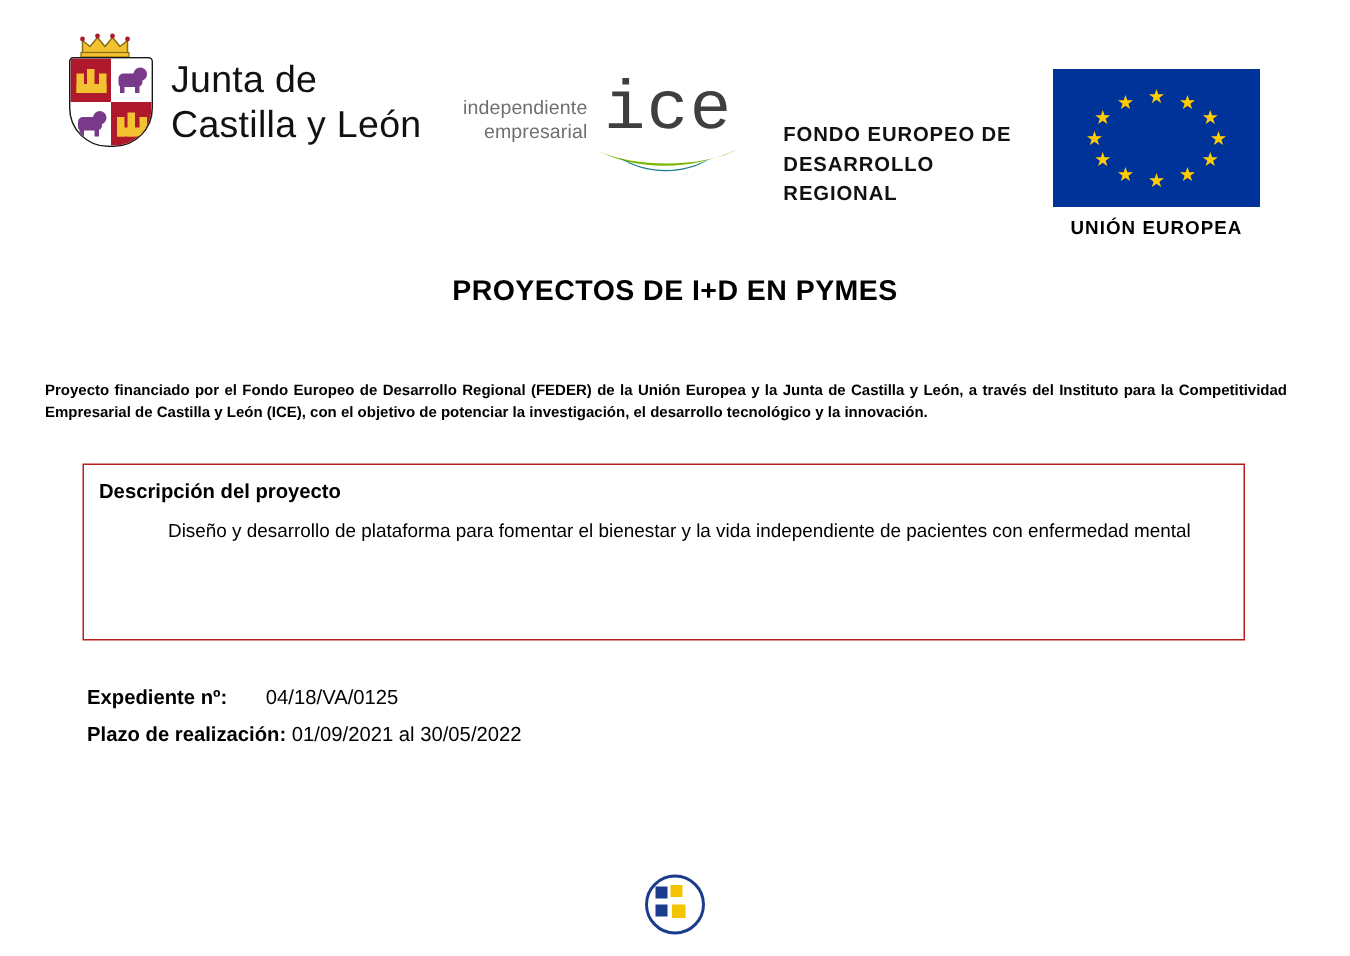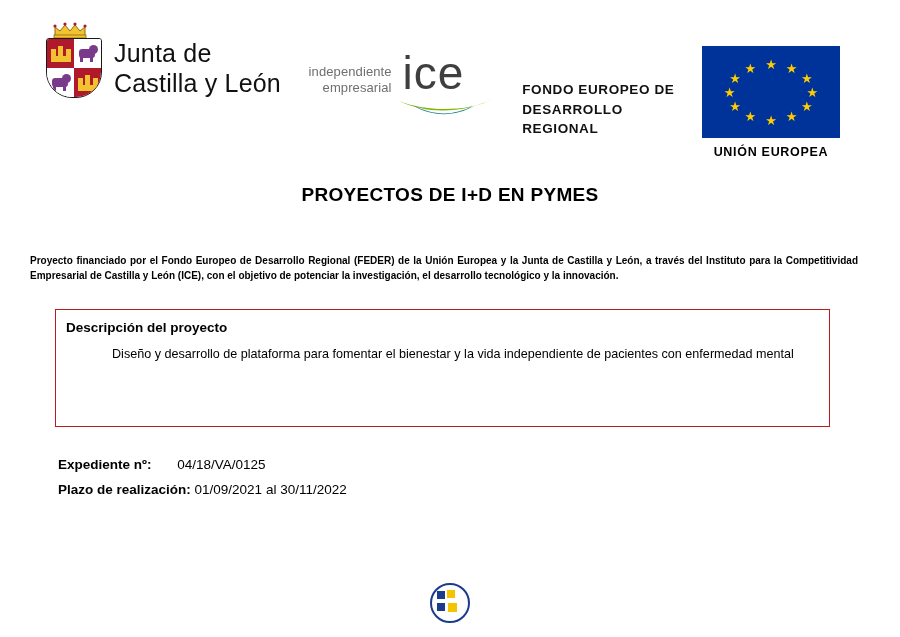--- a/index.html
+++ b/index.html
@@ -152,21 +152,21 @@
     height: 72px;
   }
   .ice-letters {
     font-size: 46px;
     letter-spacing: 1px;
     color: #3f3f3f;
     line-height: 1;
     position: absolute;
     top: 2px;
     left: 4px;
-    font-family: Liberation Sans, sans-serif;
+    font-family: Liberation Mono, monospace;
   }
   .ice-swoosh-1 {
     position: absolute;
     left: 0;
     top: 50px;
     width: 94px;
     height: 18px;
   }
 
   
@@ -408,21 +408,21 @@
   <div class="desc-body">Diseño y desarrollo de plataforma para fomentar el bienestar y la vida independiente de pacientes con enfermedad mental</div>
 </div>
 
 <div class="fields">
   <div>
     <span class="field-label">Expediente nº:</span>
     <span class="field-value exp-value">04/18/VA/0125</span>
   </div>
   <div>
     <span class="field-label">Plazo de realización:</span>
-    <span class="field-value">01/09/2021 al 30/11/2022</span>
+    <span class="field-value">01/09/2021 al 30/05/2022</span>
   </div>
 </div>
 
 <div class="footer">
   <div class="footer-mark">
     <div class="fm-circle"></div>
     <div class="fm-sq" style="left:7px;  top:8px;  width:8px; height:8px;"></div>
     <div class="fm-sq y" style="left:17px; top:7px;  width:8px; height:8px;"></div>
     <div class="fm-sq" style="left:7px;  top:20px; width:8px; height:8px;"></div>
     <div class="fm-sq y" style="left:18px; top:20px; width:9px; height:9px;"></div>

